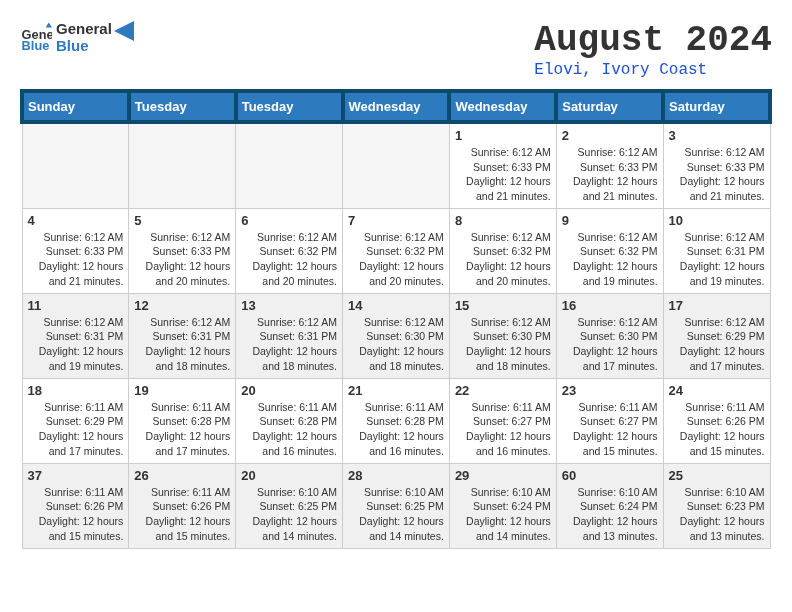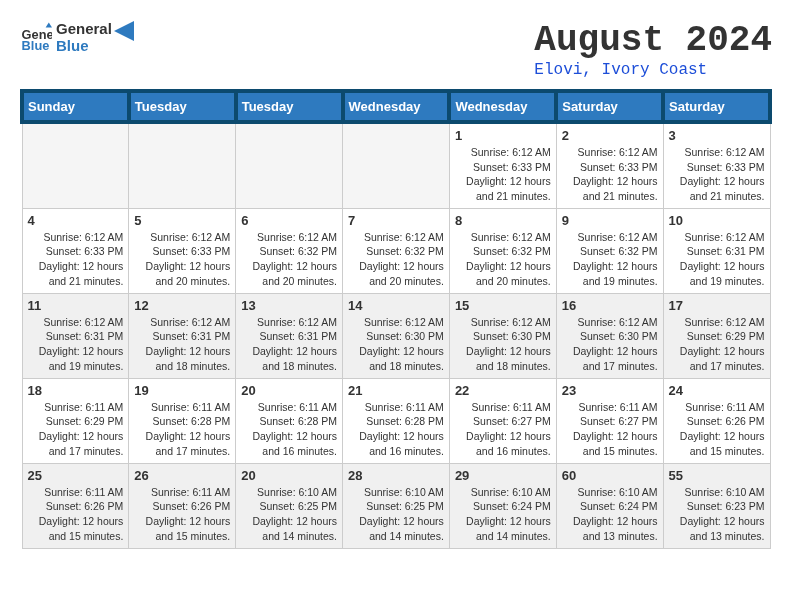--- a/index.html
+++ b/index.html
@@ -217,21 +217,21 @@
           <div class="day-num">23</div>
           <div class="day-info">Sunrise: 6:11 AM<br>Sunset: 6:27 PM<br>Daylight: 12 hours<br>and 15 minutes.</div>
         </td>
         <td>
           <div class="day-num">24</div>
           <div class="day-info">Sunrise: 6:11 AM<br>Sunset: 6:26 PM<br>Daylight: 12 hours<br>and 15 minutes.</div>
         </td>
       </tr>
       <tr>
         <td class="shaded">
-          <div class="day-num">25</div>
+          <div class="day-num">37</div>
           <div class="day-info">Sunrise: 6:11 AM<br>Sunset: 6:26 PM<br>Daylight: 12 hours<br>and 15 minutes.</div>
         </td>
         <td class="shaded">
           <div class="day-num">26</div>
           <div class="day-info">Sunrise: 6:11 AM<br>Sunset: 6:26 PM<br>Daylight: 12 hours<br>and 15 minutes.</div>
         </td>
         <td class="shaded">
           <div class="day-num">20</div>
           <div class="day-info">Sunrise: 6:10 AM<br>Sunset: 6:25 PM<br>Daylight: 12 hours<br>and 14 minutes.</div>
         </td>
@@ -241,18 +241,18 @@
         </td>
         <td class="shaded">
           <div class="day-num">29</div>
           <div class="day-info">Sunrise: 6:10 AM<br>Sunset: 6:24 PM<br>Daylight: 12 hours<br>and 14 minutes.</div>
         </td>
         <td class="shaded">
           <div class="day-num">60</div>
           <div class="day-info">Sunrise: 6:10 AM<br>Sunset: 6:24 PM<br>Daylight: 12 hours<br>and 13 minutes.</div>
         </td>
         <td class="shaded">
-          <div class="day-num">55</div>
+          <div class="day-num">25</div>
           <div class="day-info">Sunrise: 6:10 AM<br>Sunset: 6:23 PM<br>Daylight: 12 hours<br>and 13 minutes.</div>
         </td>
       </tr>
     </tbody>
 </table>
 
 </body></html>

